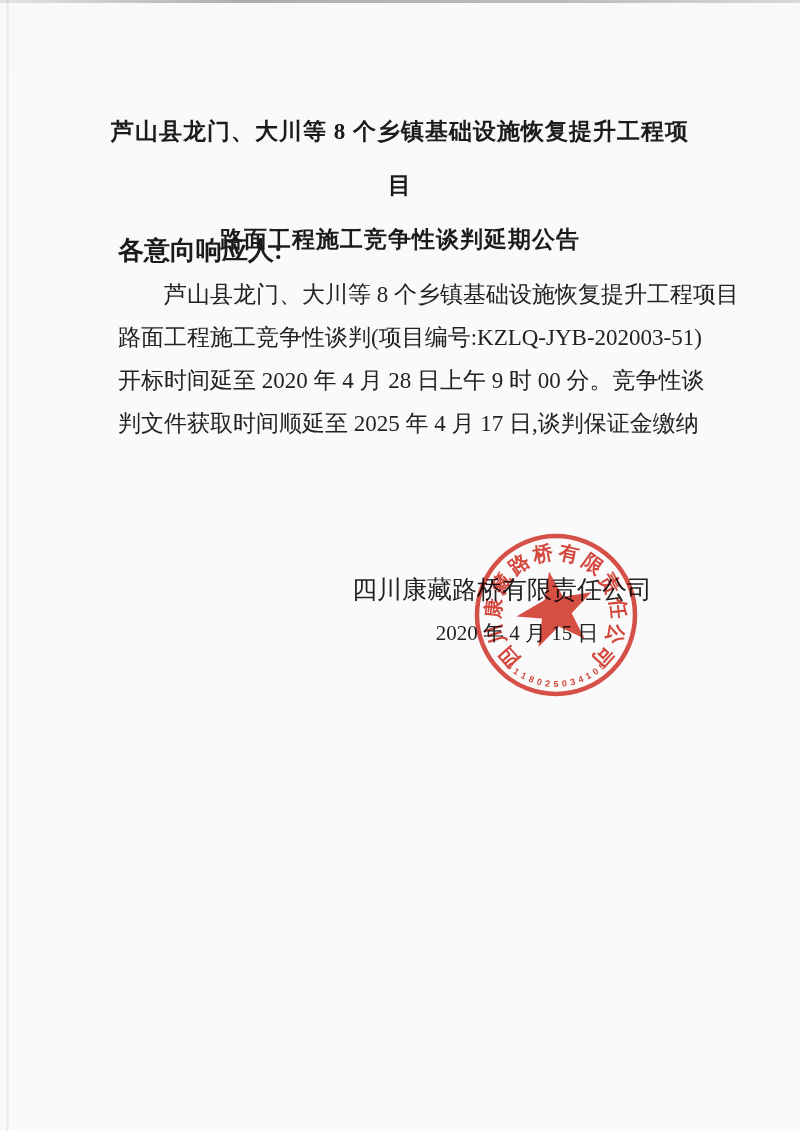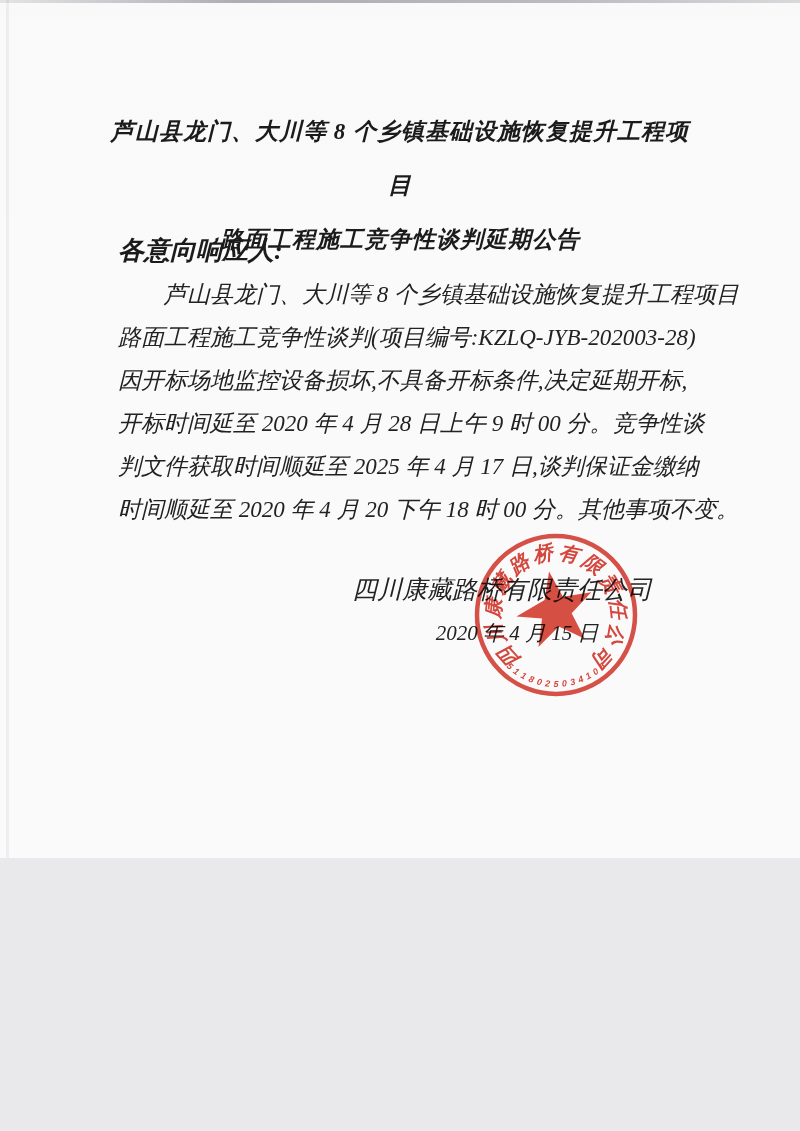--- a/index.html
+++ b/index.html
@@ -2,24 +2,23 @@
 <html><head>
 <meta charset="utf-8">
 <style>
   html,body{margin:0;padding:0;}
   body{
     width:800px;height:1131px;
     background:#e9e9ec;
     font-family:"Liberation Serif","DejaVu Serif",serif;
   }
   .paper{
-    position:relative;width:800px;height:858px;overflow:hidden;
+    position:relative;width:800px;height:1131px;overflow:hidden;
     background:linear-gradient(180deg,#faf9fa 0%,#fbfafb 30%,#fbfafb 100%);
     color:#1e1e1e;
-    font-style:italic;
   }
   .scan-edge-top{
     position:absolute;top:0;left:0;width:800px;height:3px;
     background:linear-gradient(to right,
       rgba(140,140,148,.20) 0%, rgba(110,110,120,.55) 30%,
       rgba(110,110,120,.45) 70%, rgba(140,140,148,.30) 100%);
   }
   .scan-edge-left{
     position:absolute;top:0;left:6px;width:3px;height:1131px;
     background:rgba(165,165,180,.15);
@@ -68,25 +67,23 @@
 
   <div class="title-block">
     <div>芦山县龙门、大川等 8 个乡镇基础设施恢复提升工程项目</div>
     <div>路面工程施工竞争性谈判延期公告</div>
   </div>
 
   <div class="salutation">各意向响应人:</div>
 
   <div class="body-text" id="body-lines">
       <div class="body-line indent">芦山县龙门、大川等 8 个乡镇基础设施恢复提升工程项目</div>
-      <div class="body-line">路面工程施工竞争性谈判(项目编号:KZLQ-JYB-202003-28)</div>
-      <div class="body-line">因开标场地监控设备损坏,不具备开标条件,决定延期开标,</div>
+      <div class="body-line">路面工程施工竞争性谈判(项目编号:KZLQ-JYB-202003-51)</div>
       <div class="body-line">开标时间延至 2020 年 4 月 28 日上午 9 时 00 分。竞争性谈</div>
       <div class="body-line">判文件获取时间顺延至 2025 年 4 月 17 日,谈判保证金缴纳</div>
-      <div class="body-line">时间顺延至 2020 年 4 月 20 下午 18 时 00 分。其他事项不变。</div>
     </div>
 
   <div class="sig-company">四川康藏路桥有限责任公司</div>
   <div class="sig-date">2020 年 4 月 15 日</div>
 
   <div class="seal" id="seal">
       <svg viewBox="0 0 190 190" xmlns="http://www.w3.org/2000/svg">
         <circle cx="95" cy="95" r="79" fill="none" stroke="#d43a2f" stroke-width="4.5" opacity="0.95"></circle>
         <path d="M 88.05,51.61 L 101.93,76.80 L 130.32,72.22 L 110.65,93.20 L 123.77,118.79 L 97.74,106.56 L 77.46,126.95 L 81.05,98.42 L 55.39,96.57 L 83.64,80.03 Z" fill="#d5382b" opacity="0.95"></path>
         <text class="ring-char" x="48.2" y="137.2" fill="#d43a2f" text-anchor="middle" dominant-baseline="central" transform="rotate(-132.0 48.2 137.2)">四</text>

